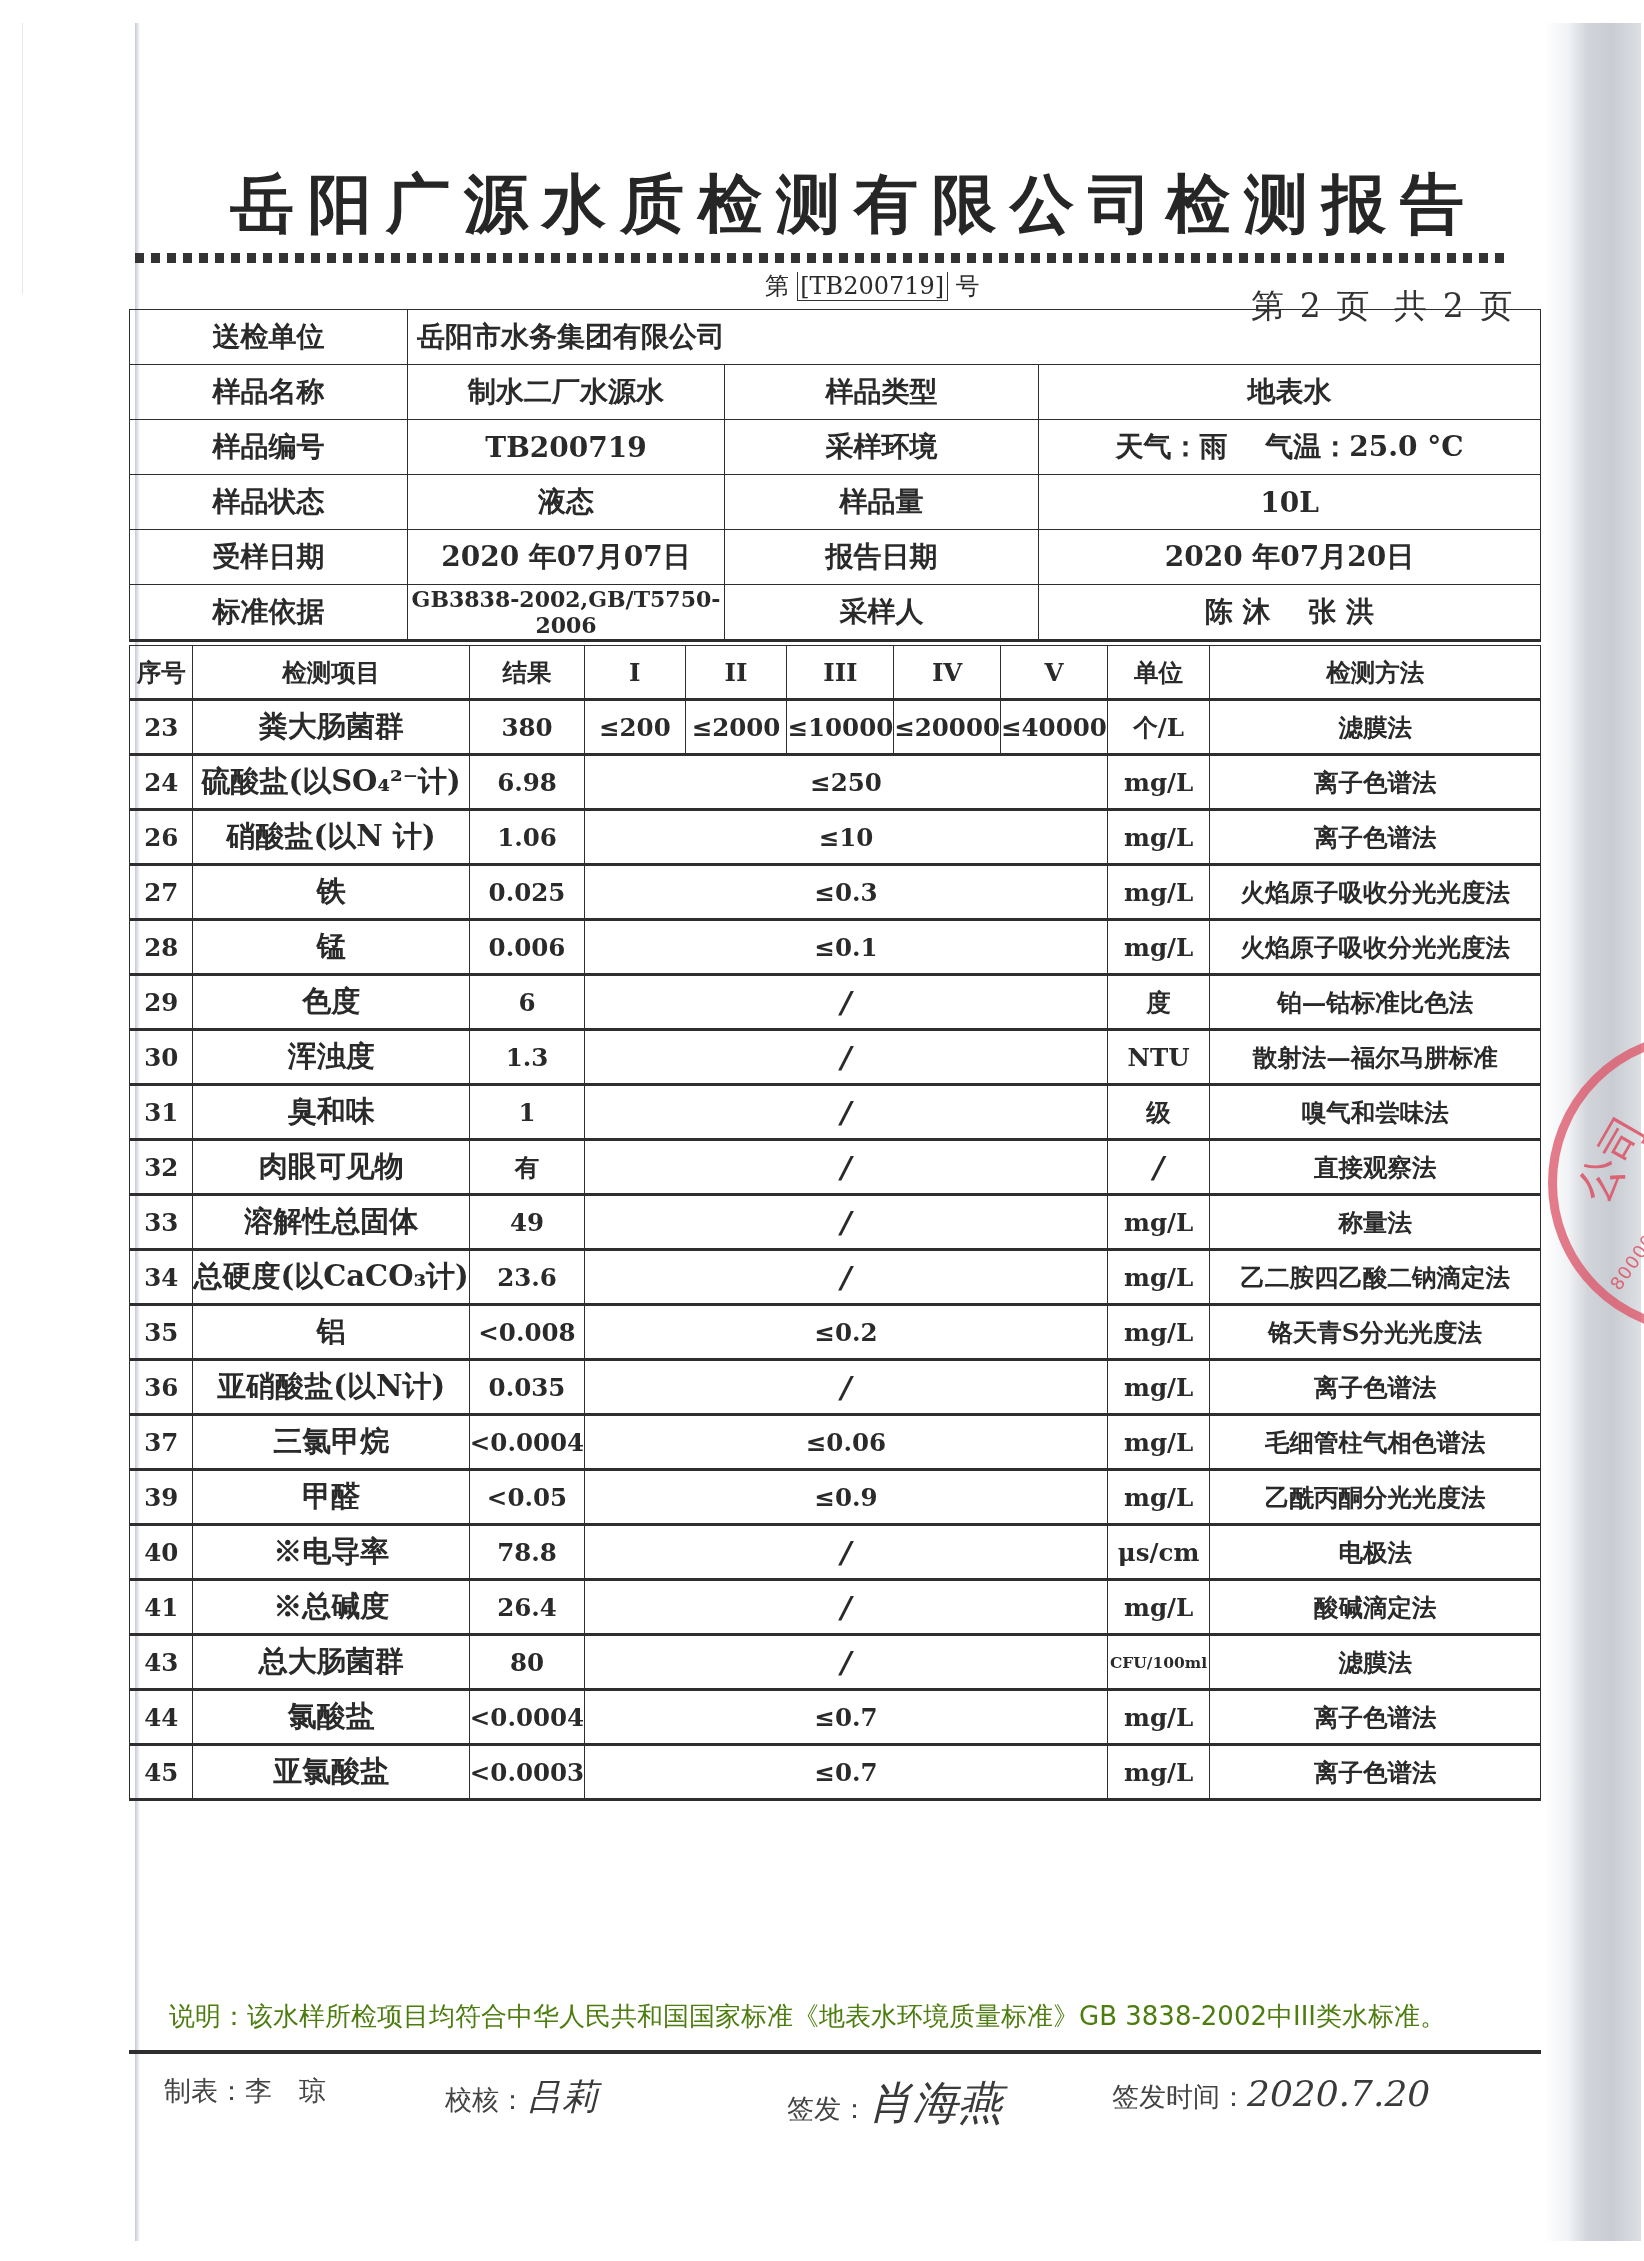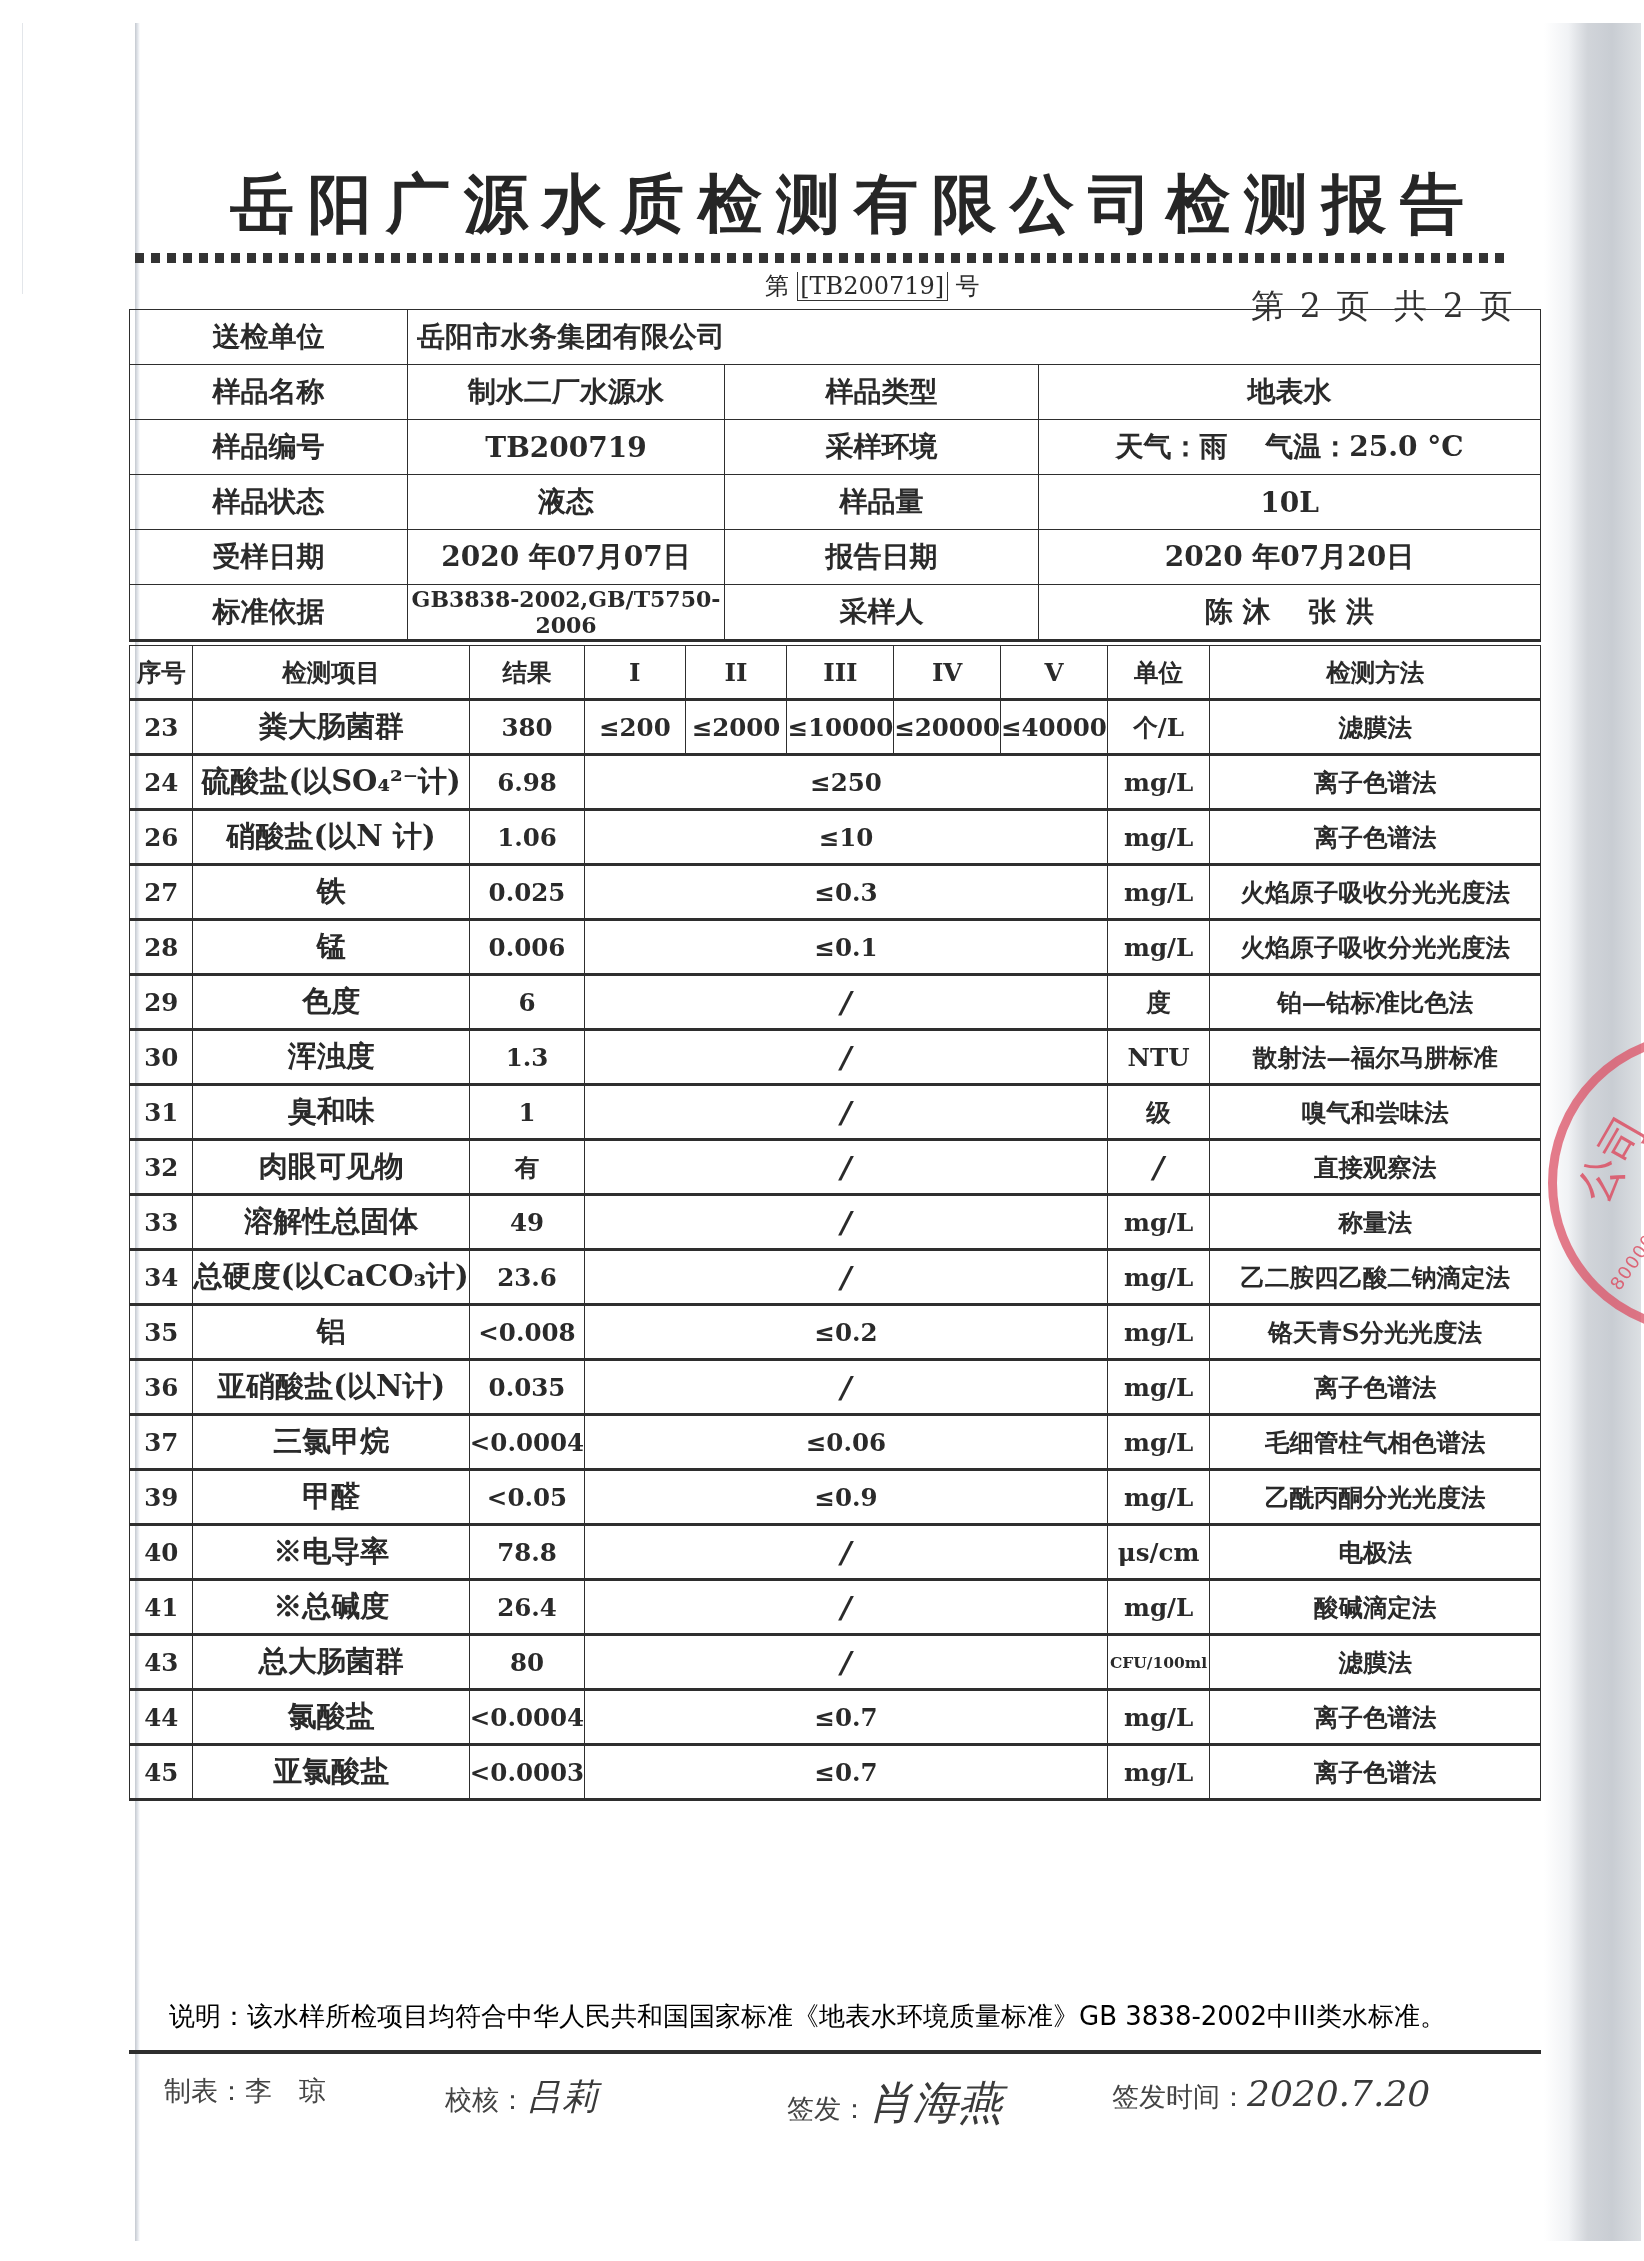--- a/index.html
+++ b/index.html
@@ -42,21 +42,21 @@
   .col-item { width:134px; }
   .col-result { width:81px; }
   .col-c1 { width:103px; } .col-c2 { width:103px; } .col-c3 { width:103px; }
   .col-c4 { width:103px; } .col-c5 { width:103px; }
   .col-unit { width:103px; }
   .col-method { width:358px; }
   .test-table td.item { font-size:29px; white-space:nowrap; }
   .test-table td.small-unit { font-size:15.5px; }
   .test-table td.slash { font-size:30px; font-style:italic; }
 
-  .note { position:absolute; left:169px; top:1999px; font-size:26px; color:#000000;
+  .note { position:absolute; left:169px; top:1999px; font-size:26px; color:#4d7c0f;
     font-family:"DejaVu Sans","Liberation Sans",sans-serif; }
   .sig-rule { position:absolute; left:129px; top:2050px; width:1412px; height:3.9px; background:#2e2e2e; }
   .sig { position:absolute; top:2073px; font-size:27px; color:#444; font-family:"DejaVu Sans","Liberation Sans",sans-serif; }
   .handwriting { font-family:"DejaVu Serif","Liberation Serif",serif; font-style:italic; font-size:36px; color:#3a3a3a; }
 
   .stamp { position:absolute; left:1535px; top:1032px; width:168px; height:297px; overflow:hidden; }
   .stamp-ring { position:absolute; left:13px; top:0; width:284px; height:284px; border:9px solid rgba(220,80,100,0.75); border-radius:50%; }
   .stamp-text { position:absolute; left:32px; top:97px; color:rgba(220,80,100,0.85); font-size:45px; font-family:"DejaVu Sans",sans-serif; transform:rotate(-60deg); }
   .stamp-code { position:absolute; left:52px; top:193px; color:rgba(220,80,100,0.85); font-size:18px; font-family:"DejaVu Sans",sans-serif; transform:rotate(-55deg); letter-spacing:1.3px; }
 </style>

